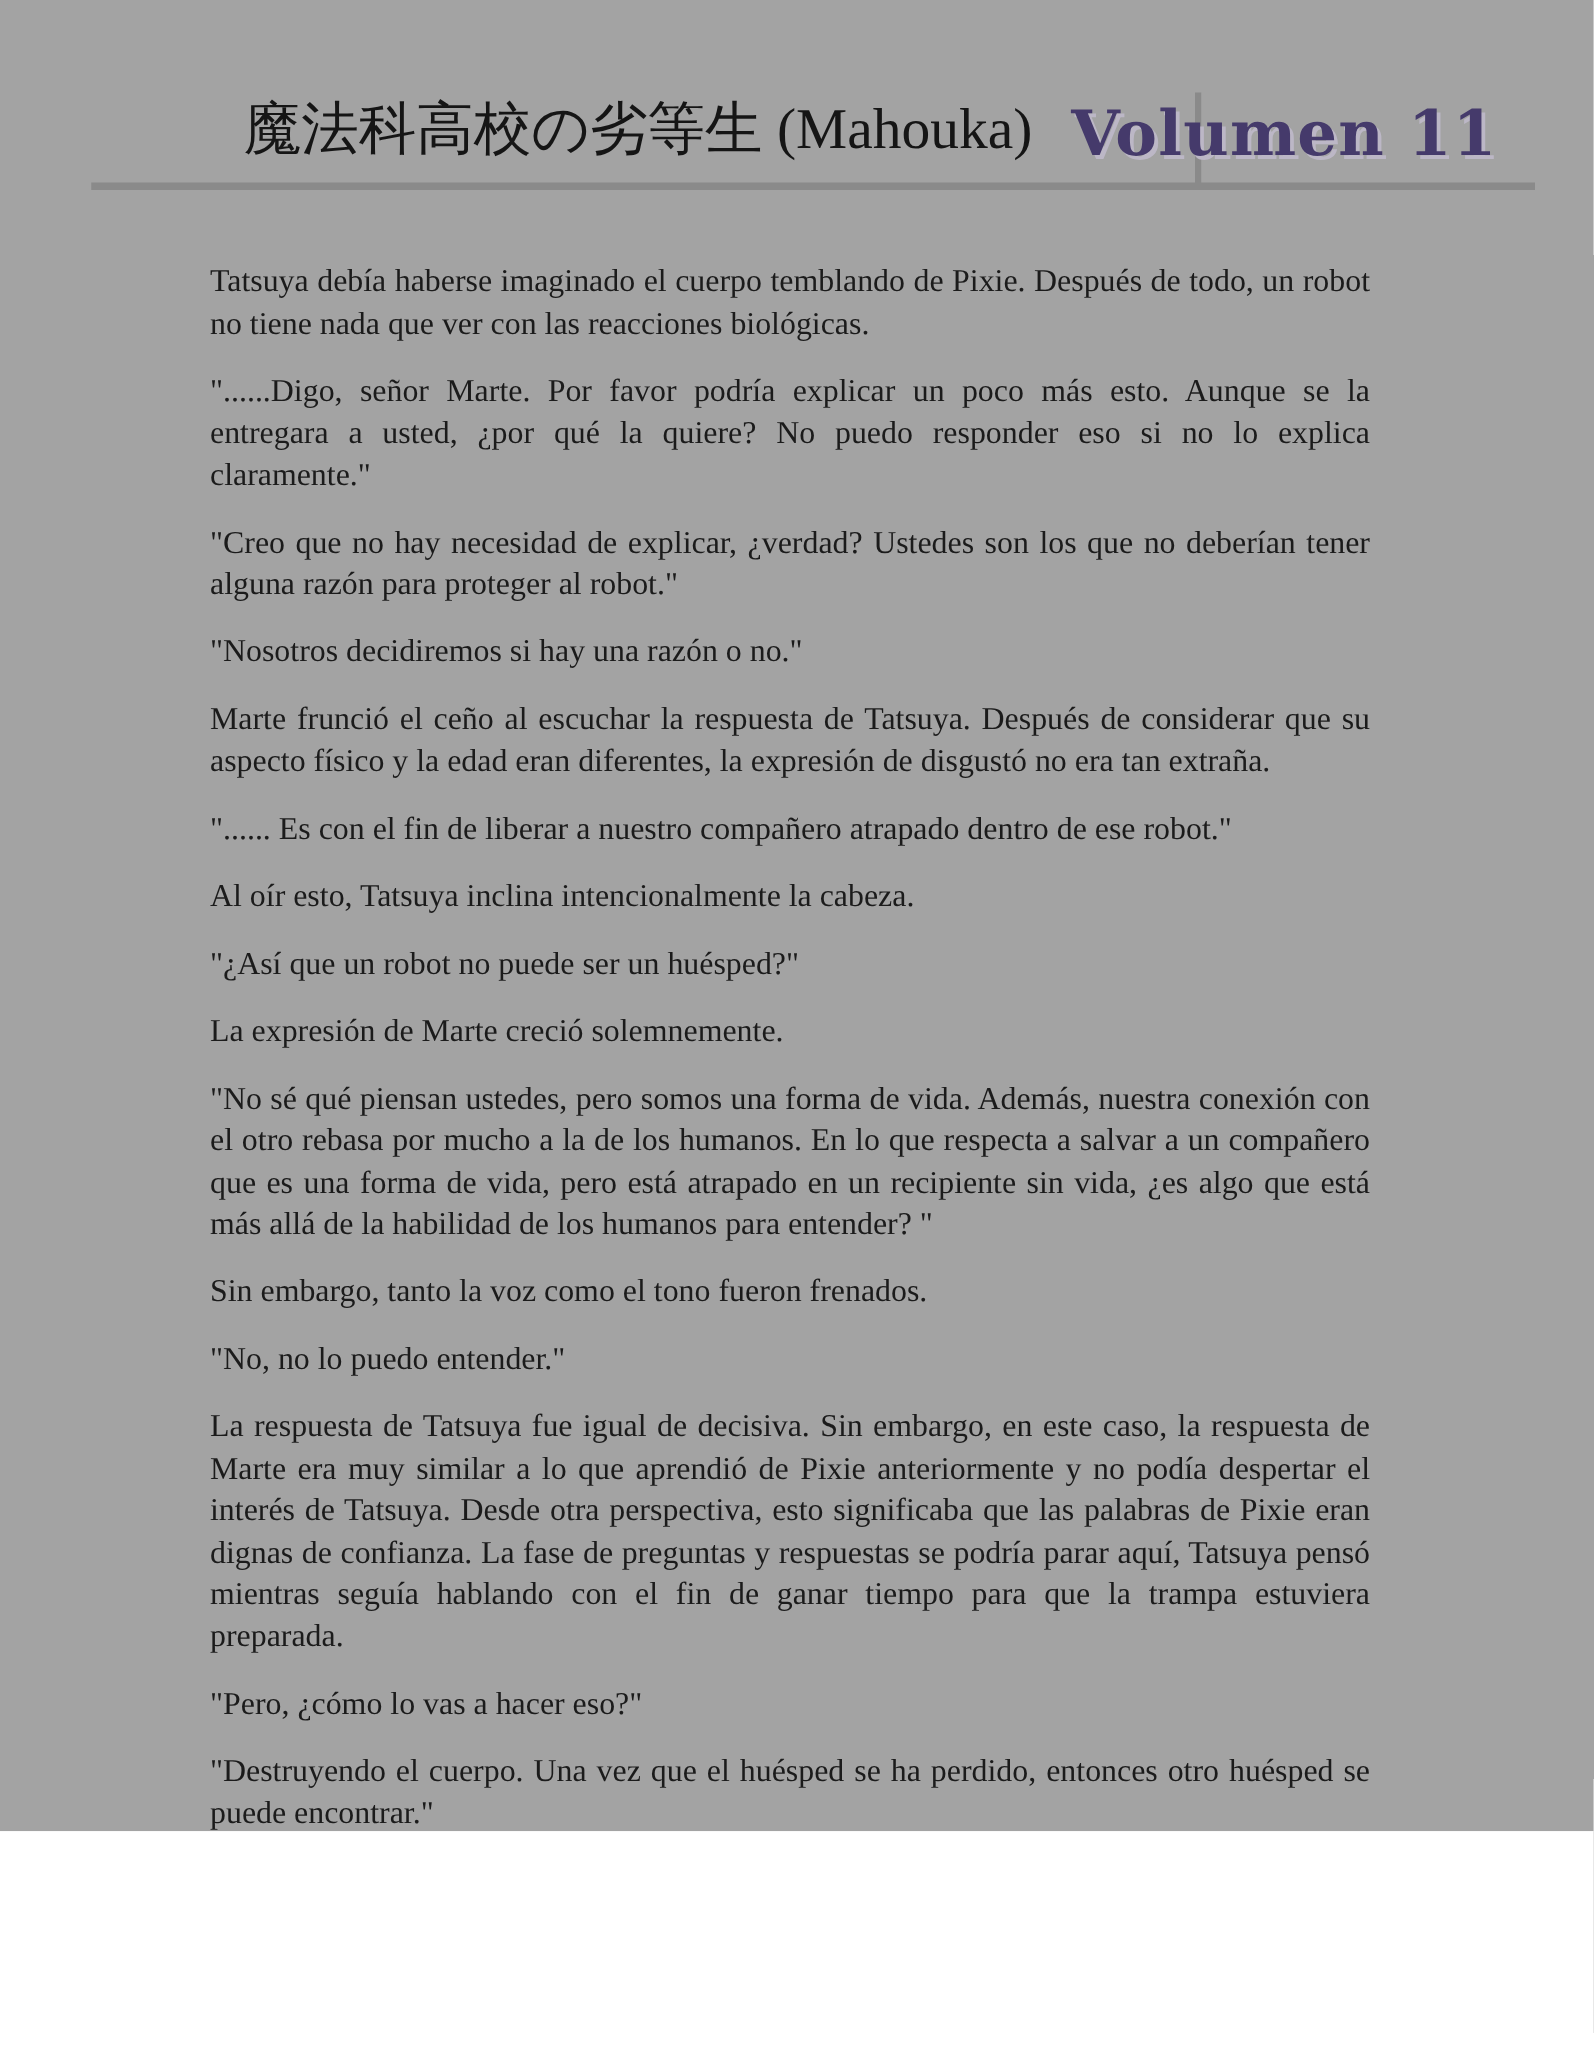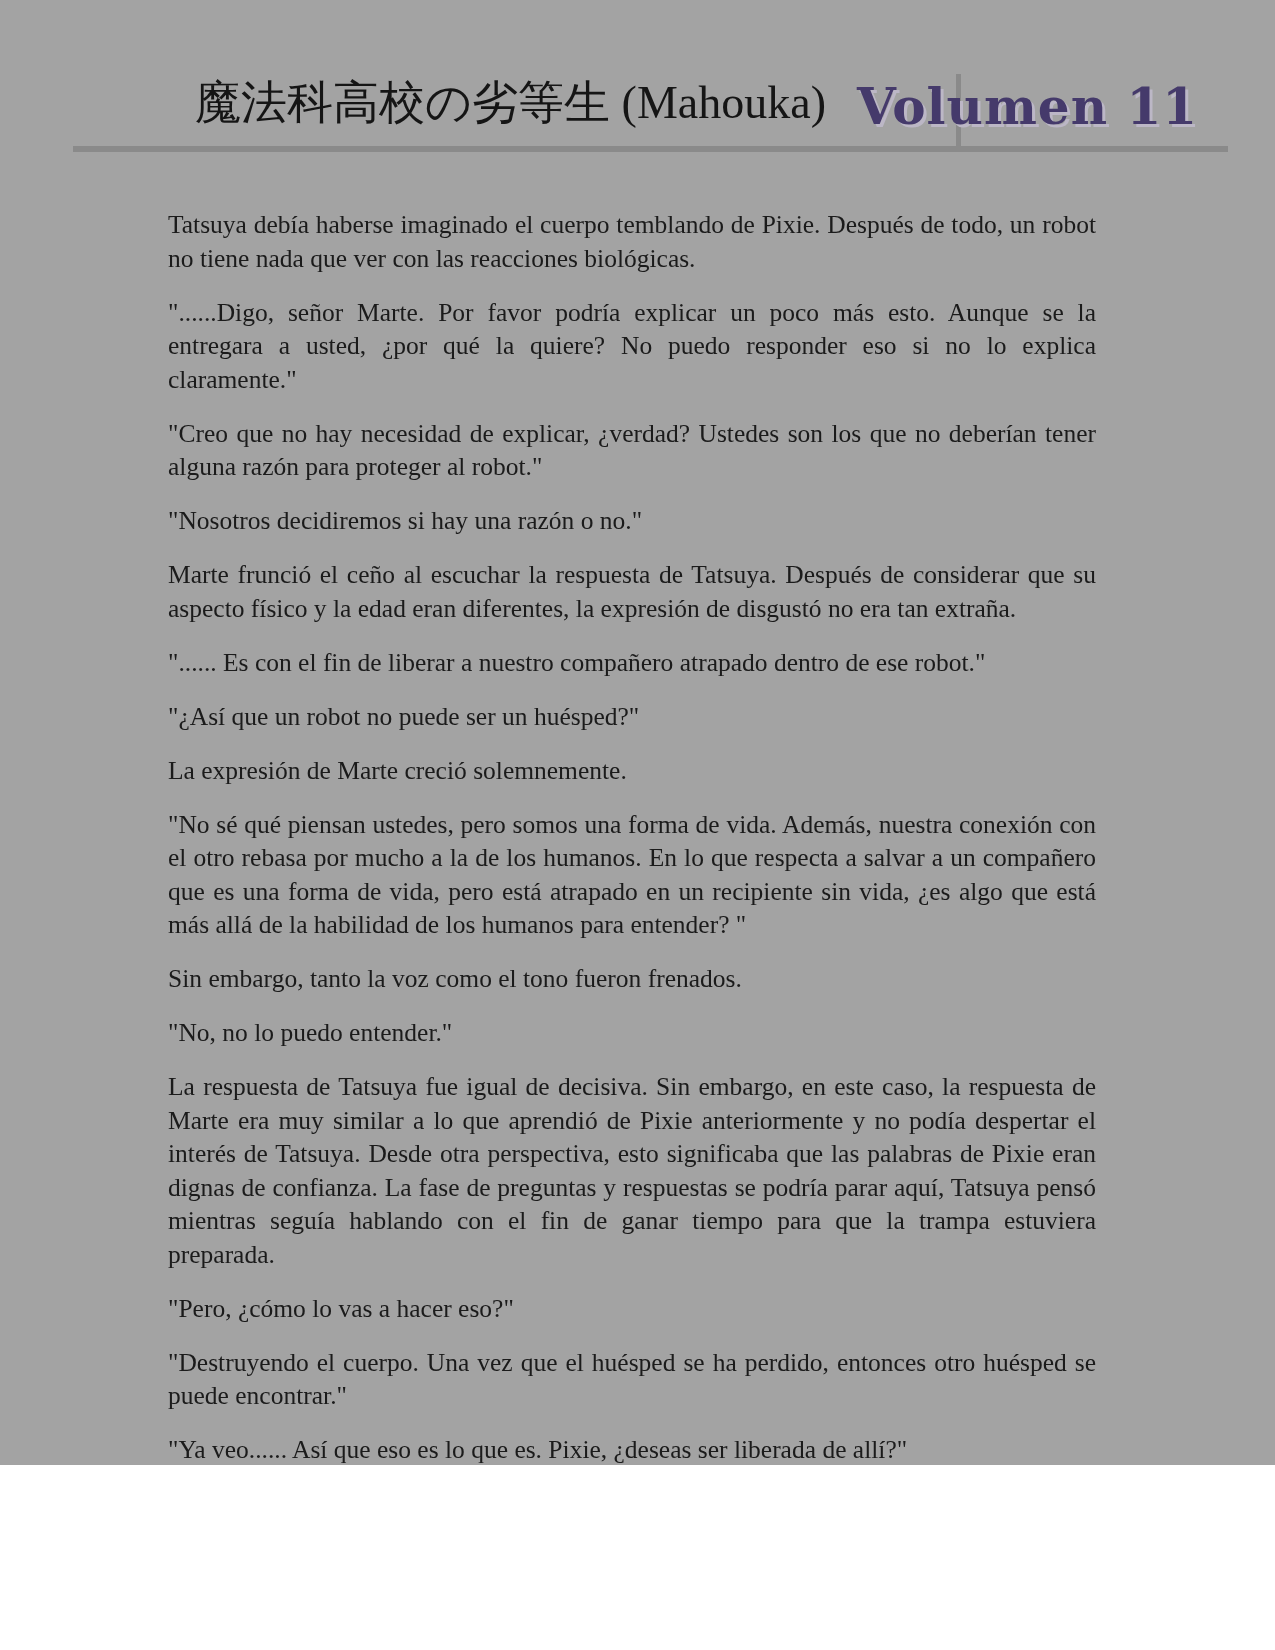--- a/index.html
+++ b/index.html
@@ -92,20 +92,21 @@
     <div class="header-rule"></div>
   </header>
 
   <main class="body-text">
     <p>Tatsuya debía haberse imaginado el cuerpo temblando de Pixie. Después de todo, un robot no tiene nada que ver con las reacciones biológicas.</p>
     <p>"......Digo, señor Marte. Por favor podría explicar un poco más esto. Aunque se la entregara a usted, ¿por qué la quiere? No puedo responder eso si no lo explica claramente."</p>
     <p>"Creo que no hay necesidad de explicar, ¿verdad? Ustedes son los que no deberían tener alguna razón para proteger al robot."</p>
     <p>"Nosotros decidiremos si hay una razón o no."</p>
     <p>Marte frunció el ceño al escuchar la respuesta de Tatsuya. Después de considerar que su aspecto físico y la edad eran diferentes, la expresión de disgustó no era tan extraña.</p>
     <p>"...... Es con el fin de liberar a nuestro compañero atrapado dentro de ese robot."</p>
+    <p>Al oír esto, Tatsuya inclina intencionalmente la cabeza.</p>
     <p>"¿Así que un robot no puede ser un huésped?"</p>
     <p>La expresión de Marte creció solemnemente.</p>
     <p>"No sé qué piensan ustedes, pero somos una forma de vida. Además, nuestra conexión con el otro rebasa por mucho a la de los humanos. En lo que respecta a salvar a un compañero que es una forma de vida, pero está atrapado en un recipiente sin vida, ¿es algo que está más allá de la habilidad de los humanos para entender? "</p>
     <p>Sin embargo, tanto la voz como el tono fueron frenados.</p>
     <p>"No, no lo puedo entender."</p>
     <p>La respuesta de Tatsuya fue igual de decisiva. Sin embargo, en este caso, la respuesta de Marte era muy similar a lo que aprendió de Pixie anteriormente y no podía despertar el interés de Tatsuya. Desde otra perspectiva, esto significaba que las palabras de Pixie eran dignas de confianza. La fase de preguntas y respuestas se podría parar aquí, Tatsuya pensó mientras seguía hablando con el fin de ganar tiempo para que la trampa estuviera preparada.</p>
     <p>"Pero, ¿cómo lo vas a hacer eso?"</p>
     <p>"Destruyendo el cuerpo. Una vez que el huésped se ha perdido, entonces otro huésped se puede encontrar."</p>
     <p>"Ya veo...... Así que eso es lo que es. Pixie, ¿deseas ser liberada de allí?"</p>
   </main>

